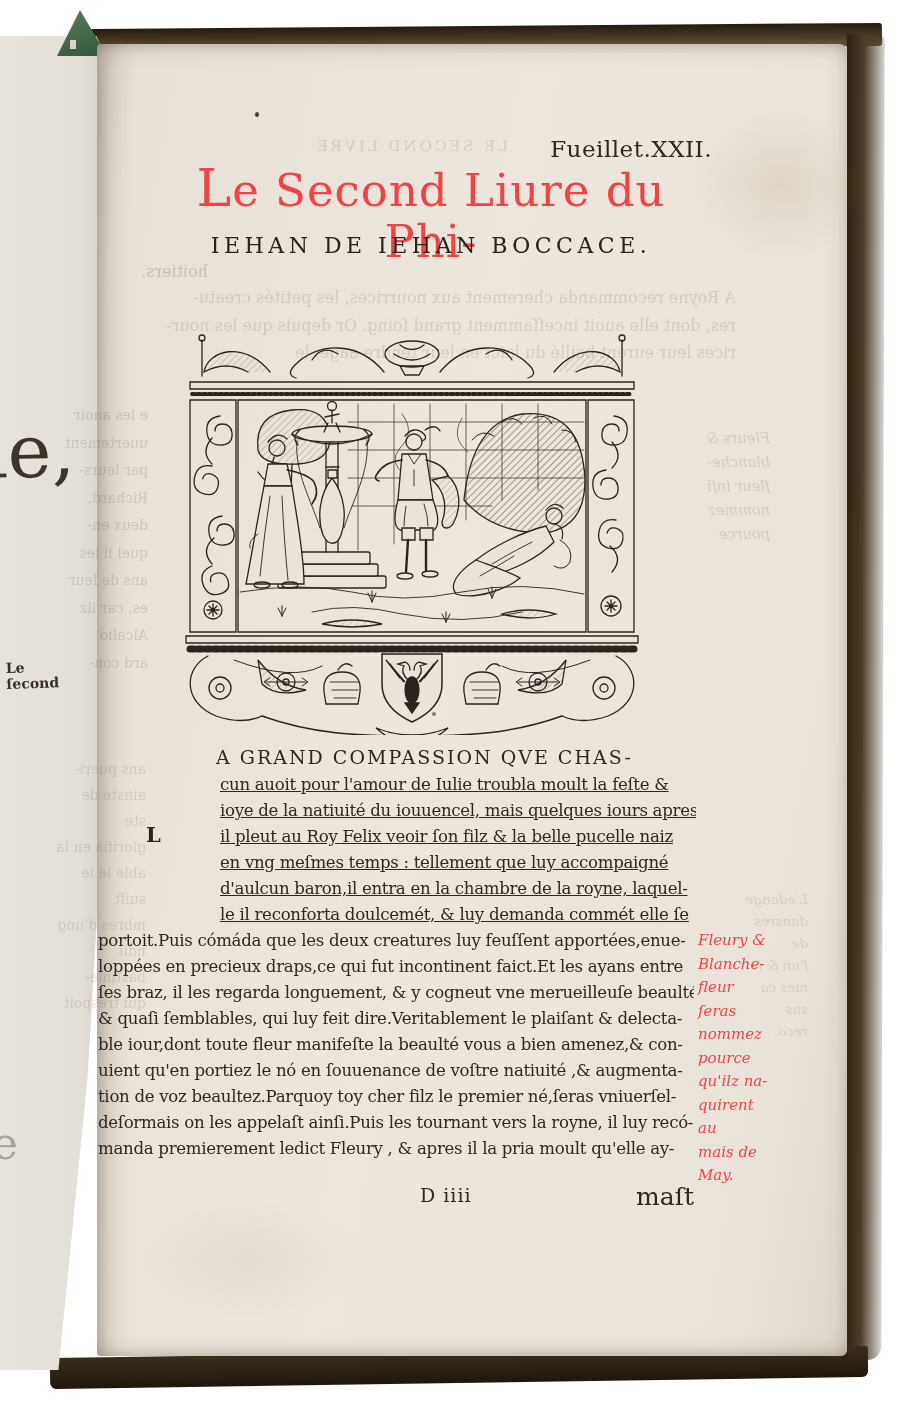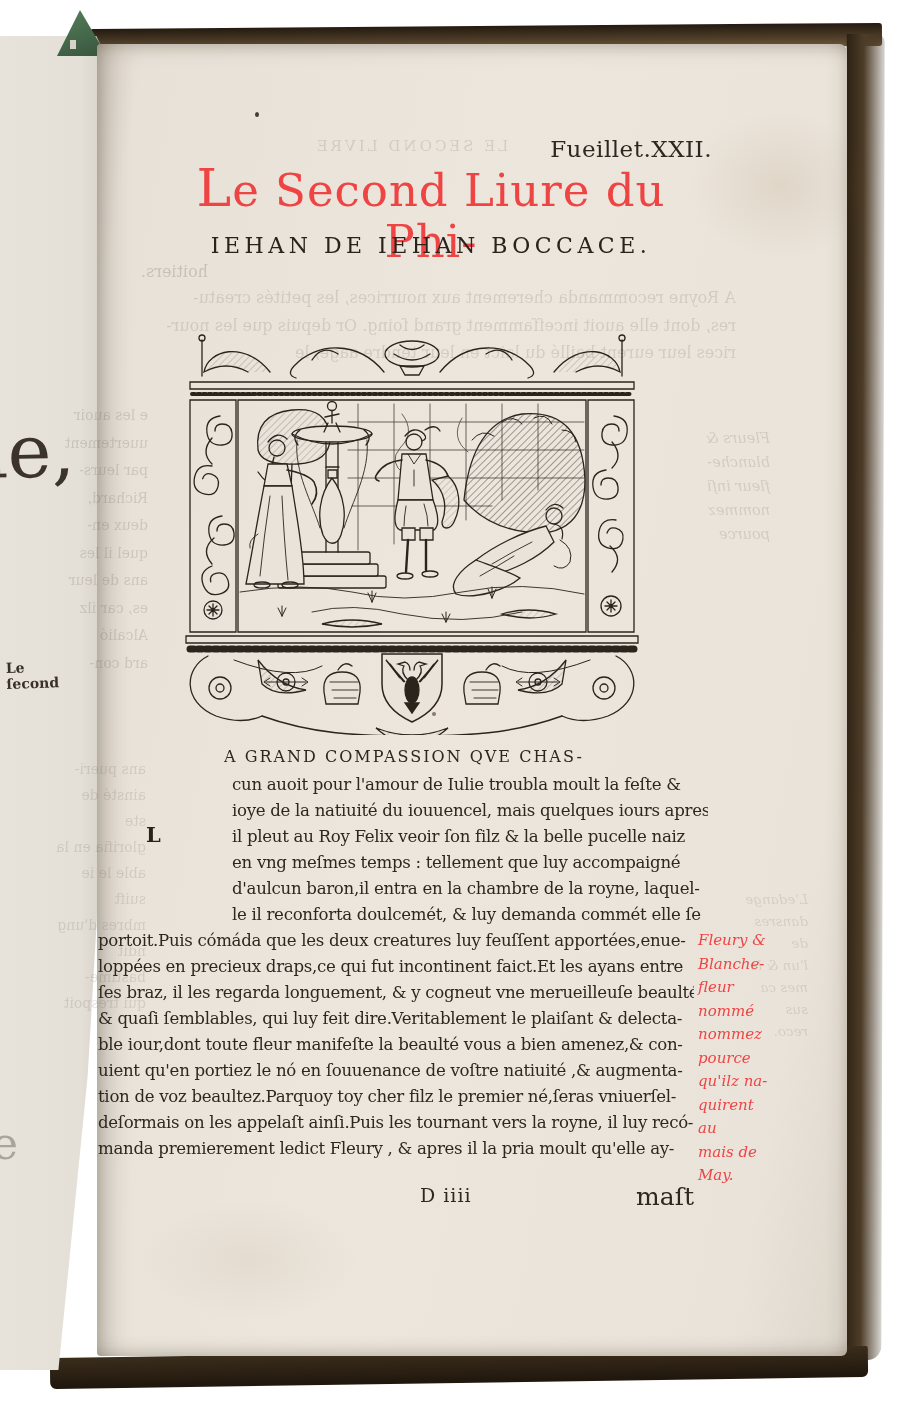--- a/index.html
+++ b/index.html
@@ -31,22 +31,22 @@
   .speck1{left:255px;top:112px;width:4px;height:5px;border-radius:50%;background:rgba(40,30,18,.85);}
   .speck2{left:432px;top:712px;width:4px;height:4px;border-radius:50%;background:rgba(70,52,30,.6);}
 
   
   .folio{left:500px;top:136px;width:212px;text-align:right;font-size:23px;letter-spacing:.5px;}
   .title1{left:143px;top:160px;width:576px;text-align:center;font-size:45px;line-height:1.1;
           letter-spacing:1px;color:#ef4444;}
   .title1::first-letter{font-size:1.16em;}
   .title2{left:143px;top:233px;width:576px;text-align:center;font-size:22px;letter-spacing:4.5px;color:#2a231c;}
 
-  .caps-line{left:224px;top:746px;width:476px;font-size:16px;letter-spacing:2px;}
-  .block-ind{left:232px;top:772px;width:476px;}
+  .caps-line{left:216px;top:746px;width:476px;font-size:19px;letter-spacing:2px;}
+  .block-ind{left:220px;top:772px;width:476px;text-decoration:underline;}
   .block-full{left:98px;top:928px;width:596px;}
   .bodyline{height:26px;line-height:26px;font-size:16.6px;letter-spacing:-.3px;
             text-align:justify;overflow:hidden;white-space:nowrap;}
   .bodyline::after{content:"";display:inline-block;width:100%;height:0;}
   .jcap{height:26px;line-height:22px;text-align:justify;overflow:hidden;white-space:nowrap;}
   .jcap::after{content:"";display:inline-block;width:100%;height:0;}
   .guide-letter{left:146px;top:822px;font-size:21px;font-weight:bold;color:#2a231c;}
   .sig{left:420px;top:1184px;width:110px;font-size:19px;letter-spacing:1px;}
   .catchword{left:596px;top:1182px;width:98px;text-align:right;font-size:25px;}
 
@@ -349,21 +349,21 @@
     <div class="bodyline">deſormais on les appelaſt ainſi.Puis les tournant vers la royne, il luy recó-</div>
     <div class="bodyline">manda premierement ledict Fleury , &amp; apres il la pria moult qu'elle ay-</div>
   </div>
 
   <div class="abs sig">D iiii</div>
   <div class="abs catchword">maſt</div>
 
   <div class="abs margin-note">
     <div>Fleury &amp;</div>
     <div>Blanche-</div>
-    <div>fleur nommé</div>
+    <div>fleur ſeras</div>
     <div>nommez</div>
     <div>pource</div>
     <div>qu'ilz na-</div>
     <div>quirent au</div>
     <div>mais de</div>
     <div>May.</div>
   </div>
 
 </div>
 

